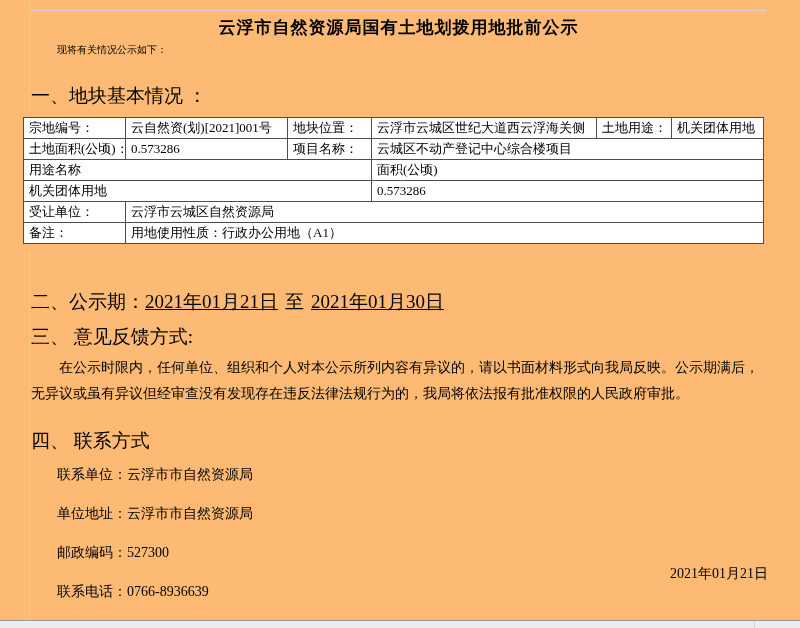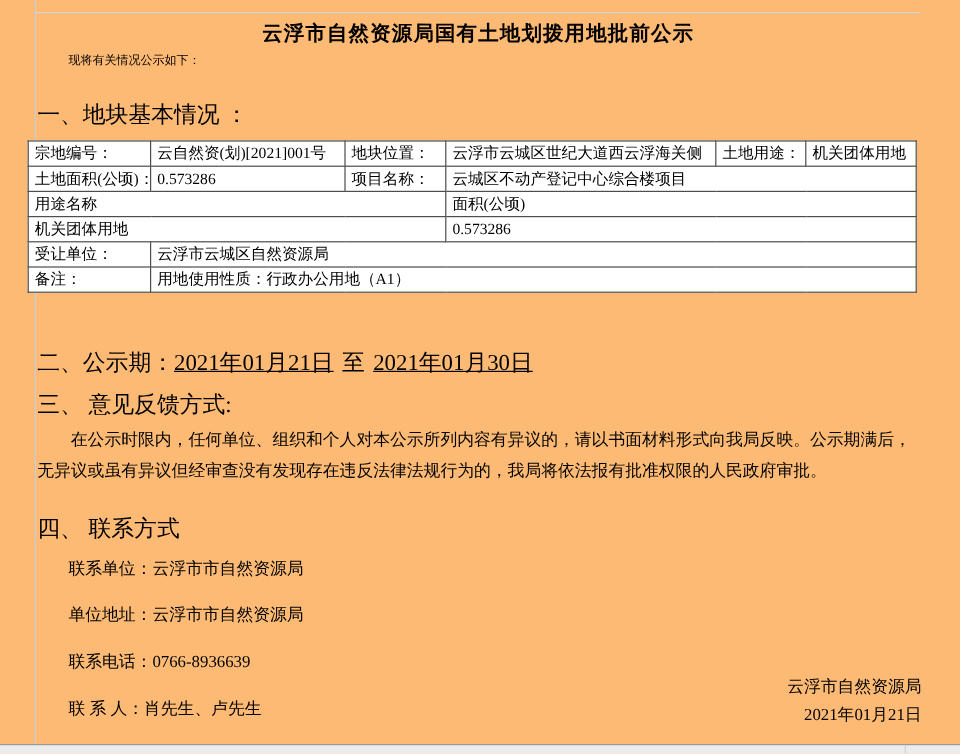--- a/index.html
+++ b/index.html
@@ -122,26 +122,26 @@
 
   <div class="h2 s3">三、 意见反馈方式:</div>
 
   <div class="para">在公示时限内，任何单位、组织和个人对本公示所列内容有异议的，请以书面材料形式向我局反映。公示期满后，无异议或虽有异议但经审查没有发现存在违反法律法规行为的，我局将依法报有批准权限的人民政府审批。</div>
 
   <div class="h2 s4">四、 联系方式</div>
 
   <div class="contacts">
     <div class="cline"><span>联系单位：</span><span>云浮市市自然资源局</span></div>
     <div class="cline"><span>单位地址：</span><span>云浮市市自然资源局</span></div>
+    <div class="cline"><span>邮政编码：</span><span>527300</span></div>
     <div class="cline"><span>联系电话：</span><span>0766-8936639</span></div>
     <div class="cline"><span>联 系 人：</span><span>肖先生、卢先生</span></div>
   </div>
 
   <div class="signature">
-    <div>云浮市自然资源局</div>
     <div>2021年01月21日</div>
   </div>
 
   <div class="hscrollbar">
     <div class="seg"></div>
   </div>
 
 </div>
 
 </body></html>

